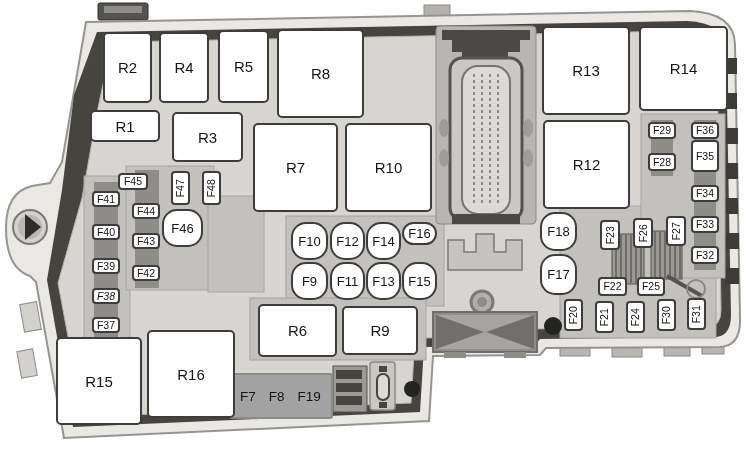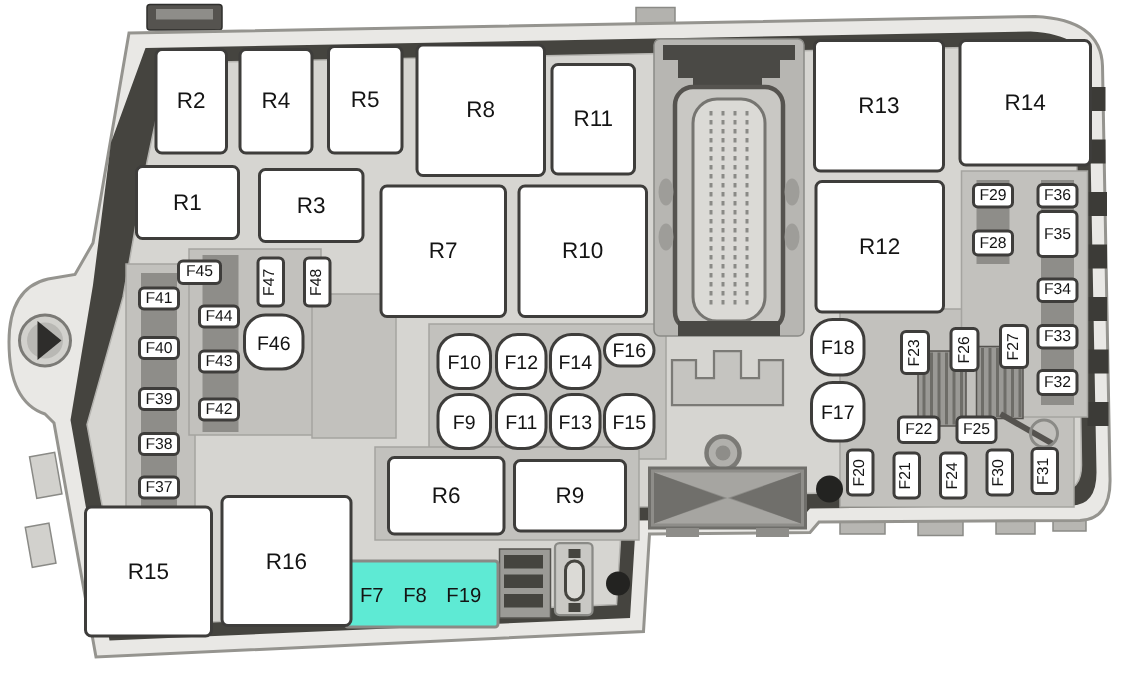--- a/index.html
+++ b/index.html
@@ -8,21 +8,21 @@
          font-family:"Liberation Sans",sans-serif;}
   #shell-svg{position:absolute;left:0;top:0;z-index:0;}
   #components{position:absolute;left:0;top:0;width:750px;height:456px;z-index:2;}
   .box{position:absolute;box-sizing:border-box;background:#ffffff;border:2px solid #3e3d3b;
        display:flex;align-items:center;justify-content:center;color:#141414;line-height:1;}
   .relay{border-radius:5px;font-size:15px;}
   .fuse-m{border-radius:15px;font-size:13px;justify-content:center;}
   .fuse-s{border-radius:4px;font-size:10.5px;}
   .fuse-v{border-radius:4px;font-size:10.5px;}
   .fuse-v span{transform:rotate(-90deg);white-space:nowrap;display:block;}
-  #bottom-panel{position:absolute;box-sizing:border-box;background:#5eead4;border:2px solid #8a8a86;
+  #bottom-panel{position:absolute;box-sizing:border-box;background:#a3a3a3;border:2px solid #8a8a86;
        border-radius:3px;display:flex;align-items:center;gap:13px;padding-left:9px;z-index:1;
        font-size:13.5px;color:#141414;}
   .panel-label{display:block;}
 </style>
 </head>
 <body>
 
 <div id="stage">
 
   <svg id="shell-svg" width="750" height="456" viewBox="0 0 750 456">
@@ -162,21 +162,21 @@
     </g>
   </svg>
 
   <div id="bottom-panel" style="left: 229px; top: 373px; width: 104px; height: 46px;">
       <span class="panel-label">F7</span>
       <span class="panel-label">F8</span>
       <span class="panel-label">F19</span>
     </div>
 
   <div id="components">
-      <div class="box relay" style="left: 90px; top: 110px; width: 70px; height: 50px;">
+      <div class="box relay" style="left: 90px; top: 110px; width: 70px; height: 32px;">
         <span>R1</span>
       </div>
       <div class="box relay" style="left: 103px; top: 32px; width: 49px; height: 71px;">
         <span>R2</span>
       </div>
       <div class="box relay" style="left: 172px; top: 112px; width: 71px; height: 50px;">
         <span>R3</span>
       </div>
       <div class="box relay" style="left: 159px; top: 32px; width: 50px; height: 71px;">
         <span>R4</span>
@@ -192,23 +192,20 @@
       </div>
       <div class="box relay" style="left: 277px; top: 29px; width: 87px; height: 89px;">
         <span>R8</span>
       </div>
       <div class="box relay" style="left: 342px; top: 306px; width: 76px; height: 49px;">
         <span>R9</span>
       </div>
       <div class="box relay" style="left: 345px; top: 123px; width: 87px; height: 89px;">
         <span>R10</span>
       </div>
-      <div class="box relay" style="left: 367px; top: 42px; width: 57px; height: 75px;">
-        <span>R11</span>
-      </div>
       <div class="box relay" style="left: 543px; top: 120px; width: 87px; height: 89px;">
         <span>R12</span>
       </div>
       <div class="box relay" style="left: 542px; top: 26px; width: 88px; height: 89px;">
         <span>R13</span>
       </div>
       <div class="box relay" style="left: 639px; top: 26px; width: 89px; height: 85px;">
         <span>R14</span>
       </div>
       <div class="box relay" style="left: 56px; top: 337px; width: 86px; height: 88px;">
@@ -294,21 +291,21 @@
       </div>
       <div class="box fuse-s" style="left: 691px; top: 140px; width: 28px; height: 32px;">
         <span>F35</span>
       </div>
       <div class="box fuse-s" style="left: 691px; top: 122px; width: 28px; height: 17px;">
         <span>F36</span>
       </div>
       <div class="box fuse-s" style="left: 92px; top: 317px; width: 28px; height: 16px;">
         <span>F37</span>
       </div>
-      <div class="box fuse-s" style="left: 92px; top: 288px; width: 28px; height: 16px;">
+      <div class="box fuse-s" style="left: 92px; top: 288px; width: 28px; height: 16px; font-style: italic;">
         <span>F38</span>
       </div>
       <div class="box fuse-s" style="left: 92px; top: 258px; width: 28px; height: 16px;">
         <span>F39</span>
       </div>
       <div class="box fuse-s" style="left: 92px; top: 224px; width: 28px; height: 16px;">
         <span>F40</span>
       </div>
       <div class="box fuse-s" style="left: 92px; top: 191px; width: 28px; height: 16px;">
         <span>F41</span>

